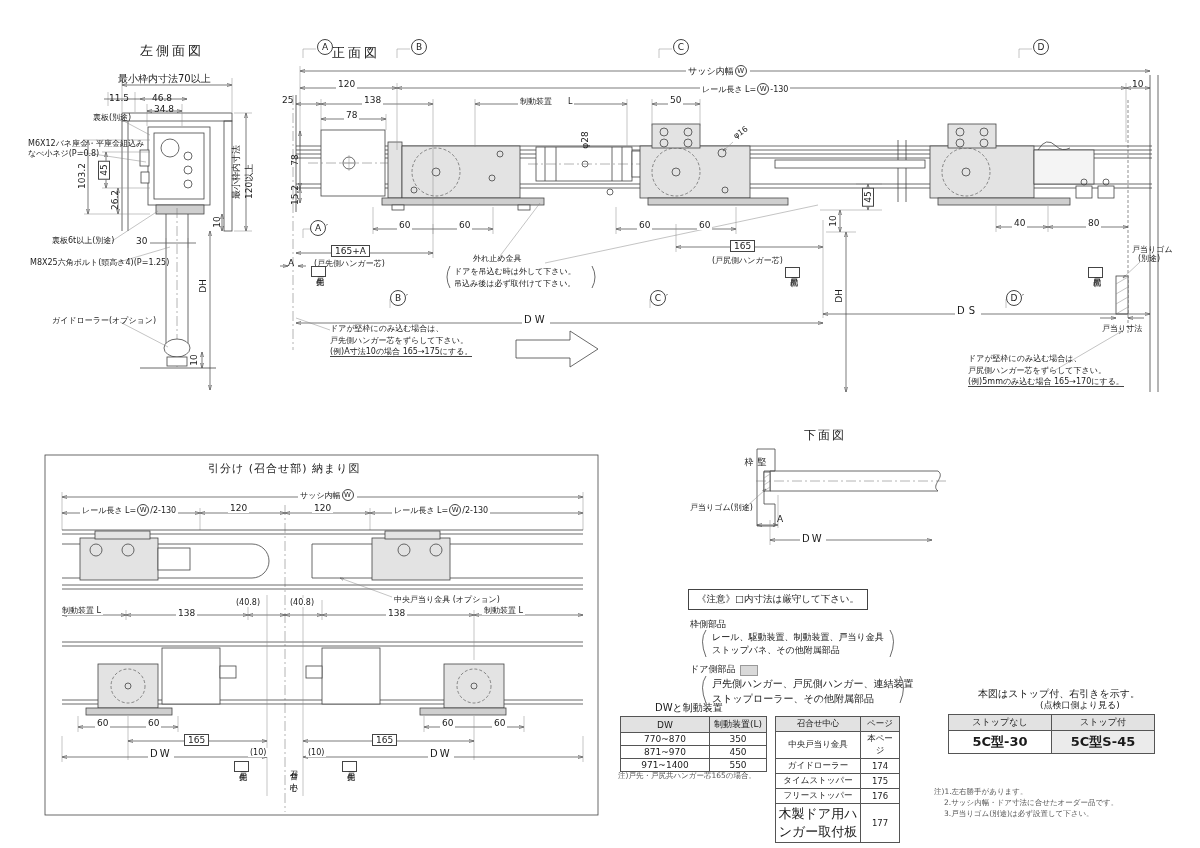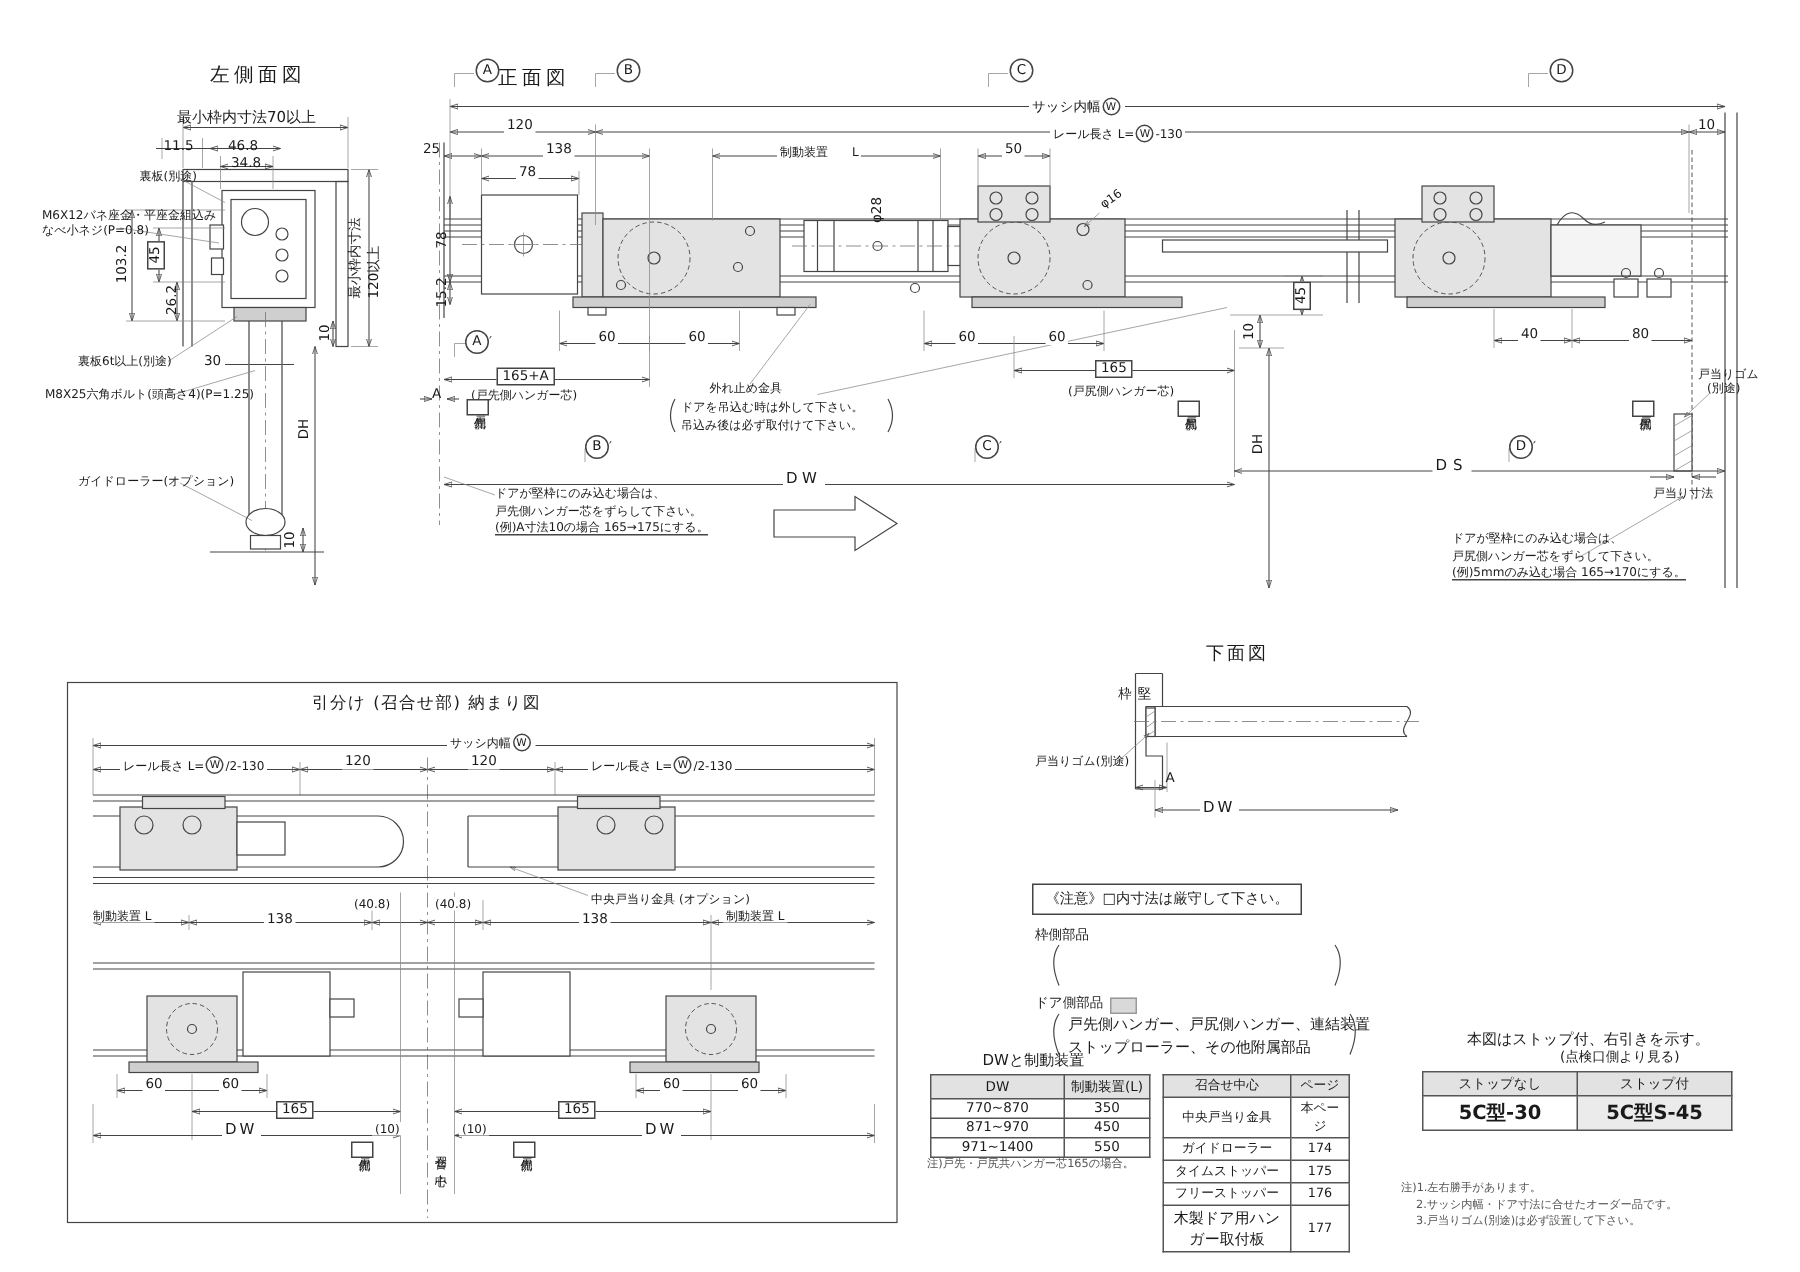--- a/index.html
+++ b/index.html
@@ -26,21 +26,21 @@
   .note{position:absolute;font-size:8px;line-height:1.45;white-space:nowrap;}
   .ul{border-bottom:1px solid #444;}
   .cautionbox{position:absolute;border:1px solid #444;background:#fff;font-size:9.5px;padding:3px 8px;}
   .tbl{position:absolute;} .tbl table{border-collapse:collapse;}
   .tbl th,.tbl td{border:1px solid #555;font-size:9px;text-align:center;padding:1px 3px;background:#fff;font-weight:normal;}
   .tbl th{background:#e2e2e2;}
   .mtbl td{font-size:13px;font-weight:bold;width:96px;height:20px;}
   .mtbl th{width:96px;}
   .mtbl td.stop{background:#ebebeb;}
   .otbl th,.otbl td{font-size:8.5px;padding:1px 2px;}
-  .otbl td.small{font-size:10px;}
+  .otbl td.small{font-size:13px;}
   .swatch{position:absolute;width:16px;height:9px;background:#d9d9d9;border:1px solid #999;}
 </style>
 </head>
 <body>
 
 <div id="stage">
 
 <svg width="1200" height="848" viewBox="0 0 1200 848">
   <defs>
     <marker id="ar" viewBox="0 0 8 6" refX="7.5" refY="3" markerWidth="8" markerHeight="6" orient="auto-start-reverse">
@@ -386,20 +386,24 @@
 <div class="vlbl vbox" style="left:342px;top:761px">戸先側</div>
 
 <div class="lbl t12" style="left:804px;top:429px">下面図</div>
 <div class="vlbl" style="left:742px;top:450px;font-size:9px"><span>堅</span><br><span>枠</span></div>
 <div class="lbl s8" style="left:690px;top:503px">戸当りゴム(別途)</div>
 <div class="lbl" style="left:777px;top:514px">A</div>
 <div class="lbl s10 wbg" style="left:800px;top:533px;letter-spacing:2px">DW</div>
 
 <div class="cautionbox" style="left:688px;top:589px">《注意》□内寸法は厳守して下さい。</div>
 <div class="lbl" style="left:690px;top:619px">枠側部品</div>
+<div class="note" style="left:712px;top:631px;font-size:9px">
+  <span>レール、駆動装置、制動装置、戸当り金具</span><br>
+  <span>ストップバネ、その他附属部品</span>
+</div>
 <div class="lbl" style="left:690px;top:664px">ドア側部品</div>
 <div class="swatch" style="left:740px;top:665px"></div>
 <div class="note" style="left:712px;top:677px;font-size:10px">
   <span>戸先側ハンガー、戸尻側ハンガー、連結装置</span><br>
   <span>ストップローラー、その他附属部品</span>
 </div>
 
 <div class="lbl s10" style="left:655px;top:702px">DWと制動装置</div>
 <div class="tbl" style="left:620px;top:716px">
 <table>

